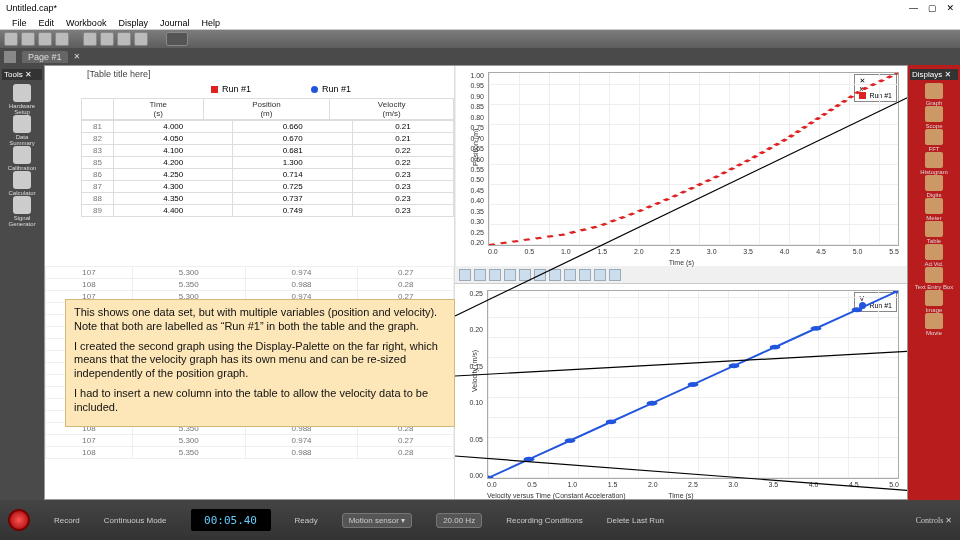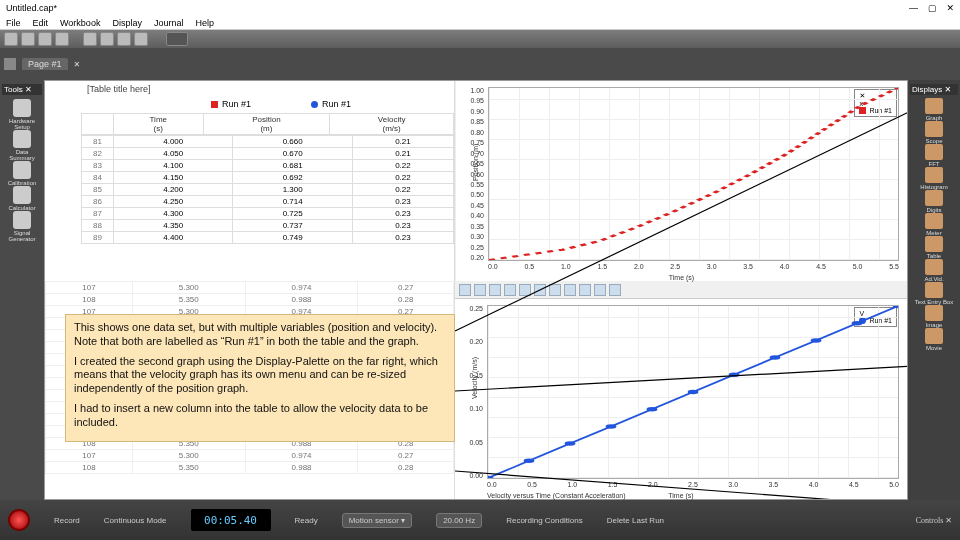--- a/index.html
+++ b/index.html
@@ -1,24 +1,24 @@
 <!DOCTYPE html>
 <html><head>
 <meta charset="utf-8">
 <style>
   * { box-sizing: border-box; margin: 0; padding: 0; }
   html, body { width: 960px; height: 540px; overflow: hidden; font-family: Arial, sans-serif; font-size: 9px; }
   body { background: #5a5a5a; display: flex; flex-direction: column; }
 
   .titlebar { height: 16px; background: #fff; display:flex; align-items:center; padding:0 6px; font-size:9px; justify-content:space-between;}
   .titlebar .right { display:flex; gap:10px; align-items:center;}
-  .menubar { height: 14px; background: #fff; display:flex; align-items:center; gap:12px; padding:0 6px; font-size:9px; border-bottom:1px solid #ccc;}
+  .menubar { height: 14px; background: #fff; display:flex; align-items:center; gap:12px; padding:0 12px; font-size:9px; border-bottom:1px solid #ccc;}
   .toolbar1 { height:18px; background: linear-gradient(#7d7d7d,#5d5d5d); display:flex; align-items:center; gap:3px; padding:0 4px;}
   .toolbar1 .tb-ico { width:14px; height:14px; background:#bbb; border:1px solid #888; border-radius:2px;}
-  .pagebar { height: 32px; background:#4a4a4a; display:flex; align-items:center; padding:2px 4px; gap:6px; color:#ddd;}
+  .pagebar { height: 17px; background:#4a4a4a; display:flex; align-items:center; padding:2px 4px; gap:6px; color:#ddd;}
   .pagebar .tab { background:#666; padding:1px 6px; border-radius:2px 2px 0 0; font-size:9px;}
 
   .mid { flex:1; display:flex; min-height:0;}
   .leftpanel { width:44px; background:#4a4a4a; display:flex; flex-direction:column; align-items:center; gap:4px; padding:4px 2px;}
   .leftpanel .hdr { width:100%; color:#fff; font-size:8px; text-align:left; padding:1px 2px; background:#333;}
   .leftpanel .item { width:36px; display:flex; flex-direction:column; align-items:center; color:#ddd; font-size:6px; text-align:center; line-height:1; gap:1px;}
   .leftpanel .item .ico { width:18px; height:18px; background:#ccc; border-radius:3px;}
 
   .workarea { flex:1; background:#fff; display:flex; flex-direction:column; border:1px solid #999; min-width:0; position:relative;}
   .wa-top { display:flex; height:200px; min-height:0;}
@@ -55,21 +55,21 @@
   .wa-bot { flex:1; display:flex; min-height:0;}
   .tablepane2 { width:410px; border-right:1px solid #ddd; position:relative; overflow:hidden;}
   .tablepane2 table { width:100%; border-collapse:collapse; font-size:8px; opacity:0.9;}
   .tablepane2 td { border:1px solid #eee; padding:1px 4px; text-align:center; height:12px; color:#666;}
   .graph2tb { height:18px; background:#f0f0f0; border-bottom:1px solid #ccc; display:flex; align-items:center; gap:3px; padding:0 4px;}
   .graph2tb .g2i{ width:12px; height:12px; background:#cde; border:1px solid #9ab;}
   .rightside { flex:1; display:flex; flex-direction:column; min-width:0;}
   .graph2 { flex:1; position:relative;}
   .graph2-title { position:absolute; left:32px; bottom:0; font-size:7px; color:#333;}
 
-  .rightpanel { width:52px; background:#404040; display:flex; flex-direction:column; align-items:center; gap:3px; padding:4px 2px;}
+  .rightpanel { width:52px; background:#b91c1c; display:flex; flex-direction:column; align-items:center; gap:3px; padding:4px 2px;}
   .rightpanel .hdr { width:100%; color:#fff; font-size:8px; padding:1px 2px; background:#333;}
   .rightpanel .ritem { width:44px; display:flex; flex-direction:column; align-items:center; color:#ddd; font-size:6px; text-align:center; line-height:1; gap:1px;}
   .rightpanel .ritem .ico { width:18px; height:16px; background:#c96; border-radius:2px;}
 
   .statusbar { height:40px; background: linear-gradient(#444,#333); display:flex; align-items:center; gap:24px; padding:0 8px; color:#ccc; font-size:8px;}
   .statusbar .rec { width:22px; height:22px; border-radius:50%; background:radial-gradient(#f55,#900); border:2px solid #700;}
   .statusbar .btn { display:flex; align-items:center; gap:3px;}
   .statusbar .timer { width:80px; height:22px; background:#000; color:#6cf; font-family:monospace; font-size:11px; display:flex; align-items:center; justify-content:center; border-radius:2px;}
   .statusbar .pill { background:#555; border:1px solid #777; border-radius:3px; padding:2px 6px;}
   .ctrls{ margin-left:auto; display:flex; align-items:center; gap:6px;font-family:Liberation Serif, serif;}
@@ -180,26 +180,20 @@
                 <tr>
                   <td>82</td>
                   <td>4.050</td>
                   <td>0.670</td>
                   <td>0.21</td>
                 </tr>
                 <tr>
                   <td>83</td>
                   <td>4.100</td>
                   <td>0.681</td>
-                  <td>0.22</td>
-                </tr>
-                <tr>
-                  <td>84</td>
-                  <td>4.150</td>
-                  <td>0.692</td>
                   <td>0.22</td>
                 </tr>
                 <tr>
                   <td>85</td>
                   <td>4.200</td>
                   <td>1.300</td>
                   <td>0.22</td>
                 </tr>
                 <tr>
                   <td>86</td>

